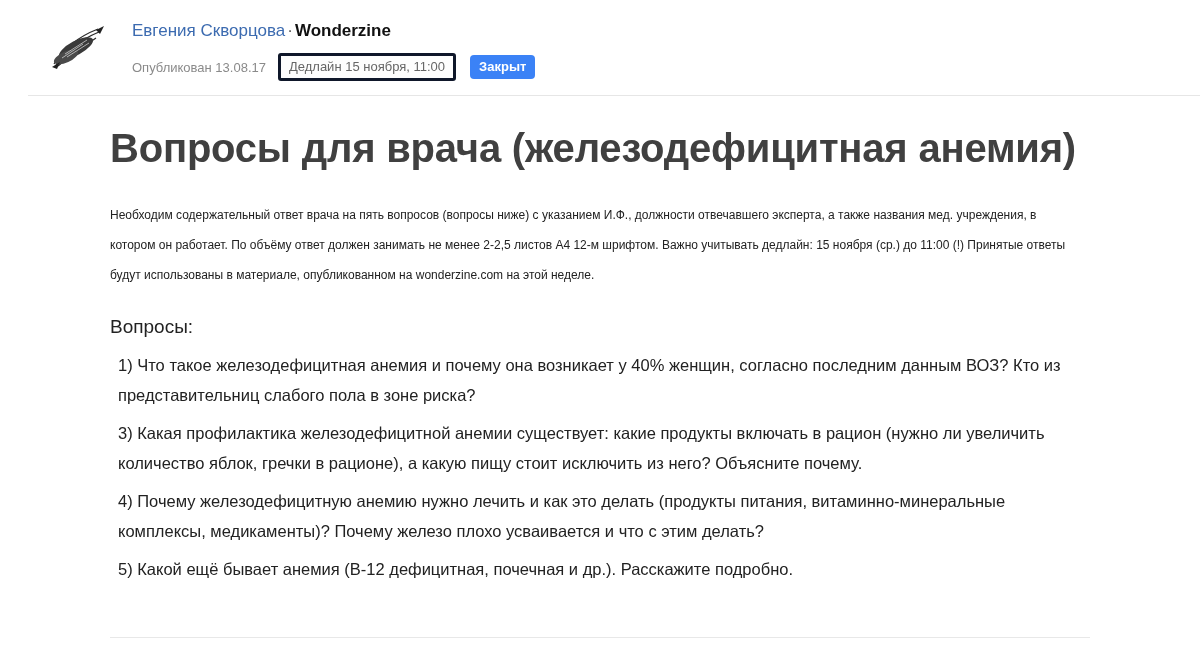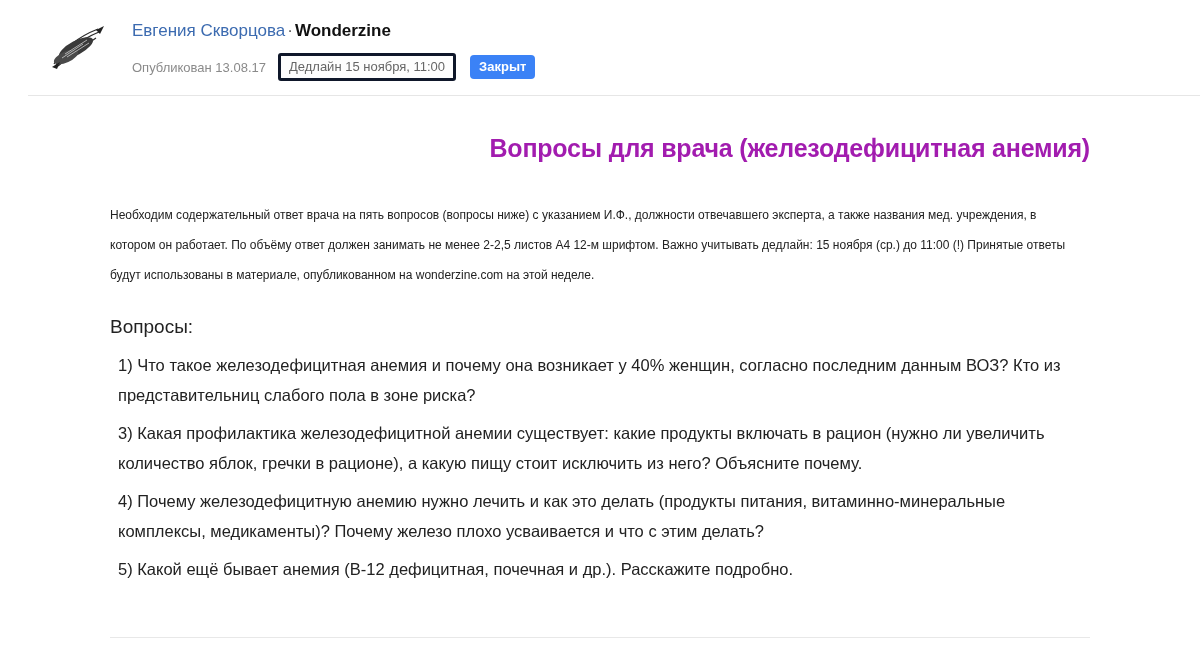--- a/index.html
+++ b/index.html
@@ -99,27 +99,26 @@
     text-align: center;
   }
 
   
   .content {
     padding: 34px 110px 0 110px;
     box-sizing: border-box;
   }
 
   .doc-title {
-    font-size: 25px;
+    font-size: 40px;
     font-weight: 700;
-    color: #a21caf;
+    color: #404040;
     letter-spacing: -0.2px;
     margin: 0 0 34px 0;
     line-height: 36px;
-    text-align: right;
   }
 
   .paragraph {
     font-size: 12px;
     line-height: 30px;
     color: #222222;
     margin: 0;
     max-width: 965px;
   }
 

